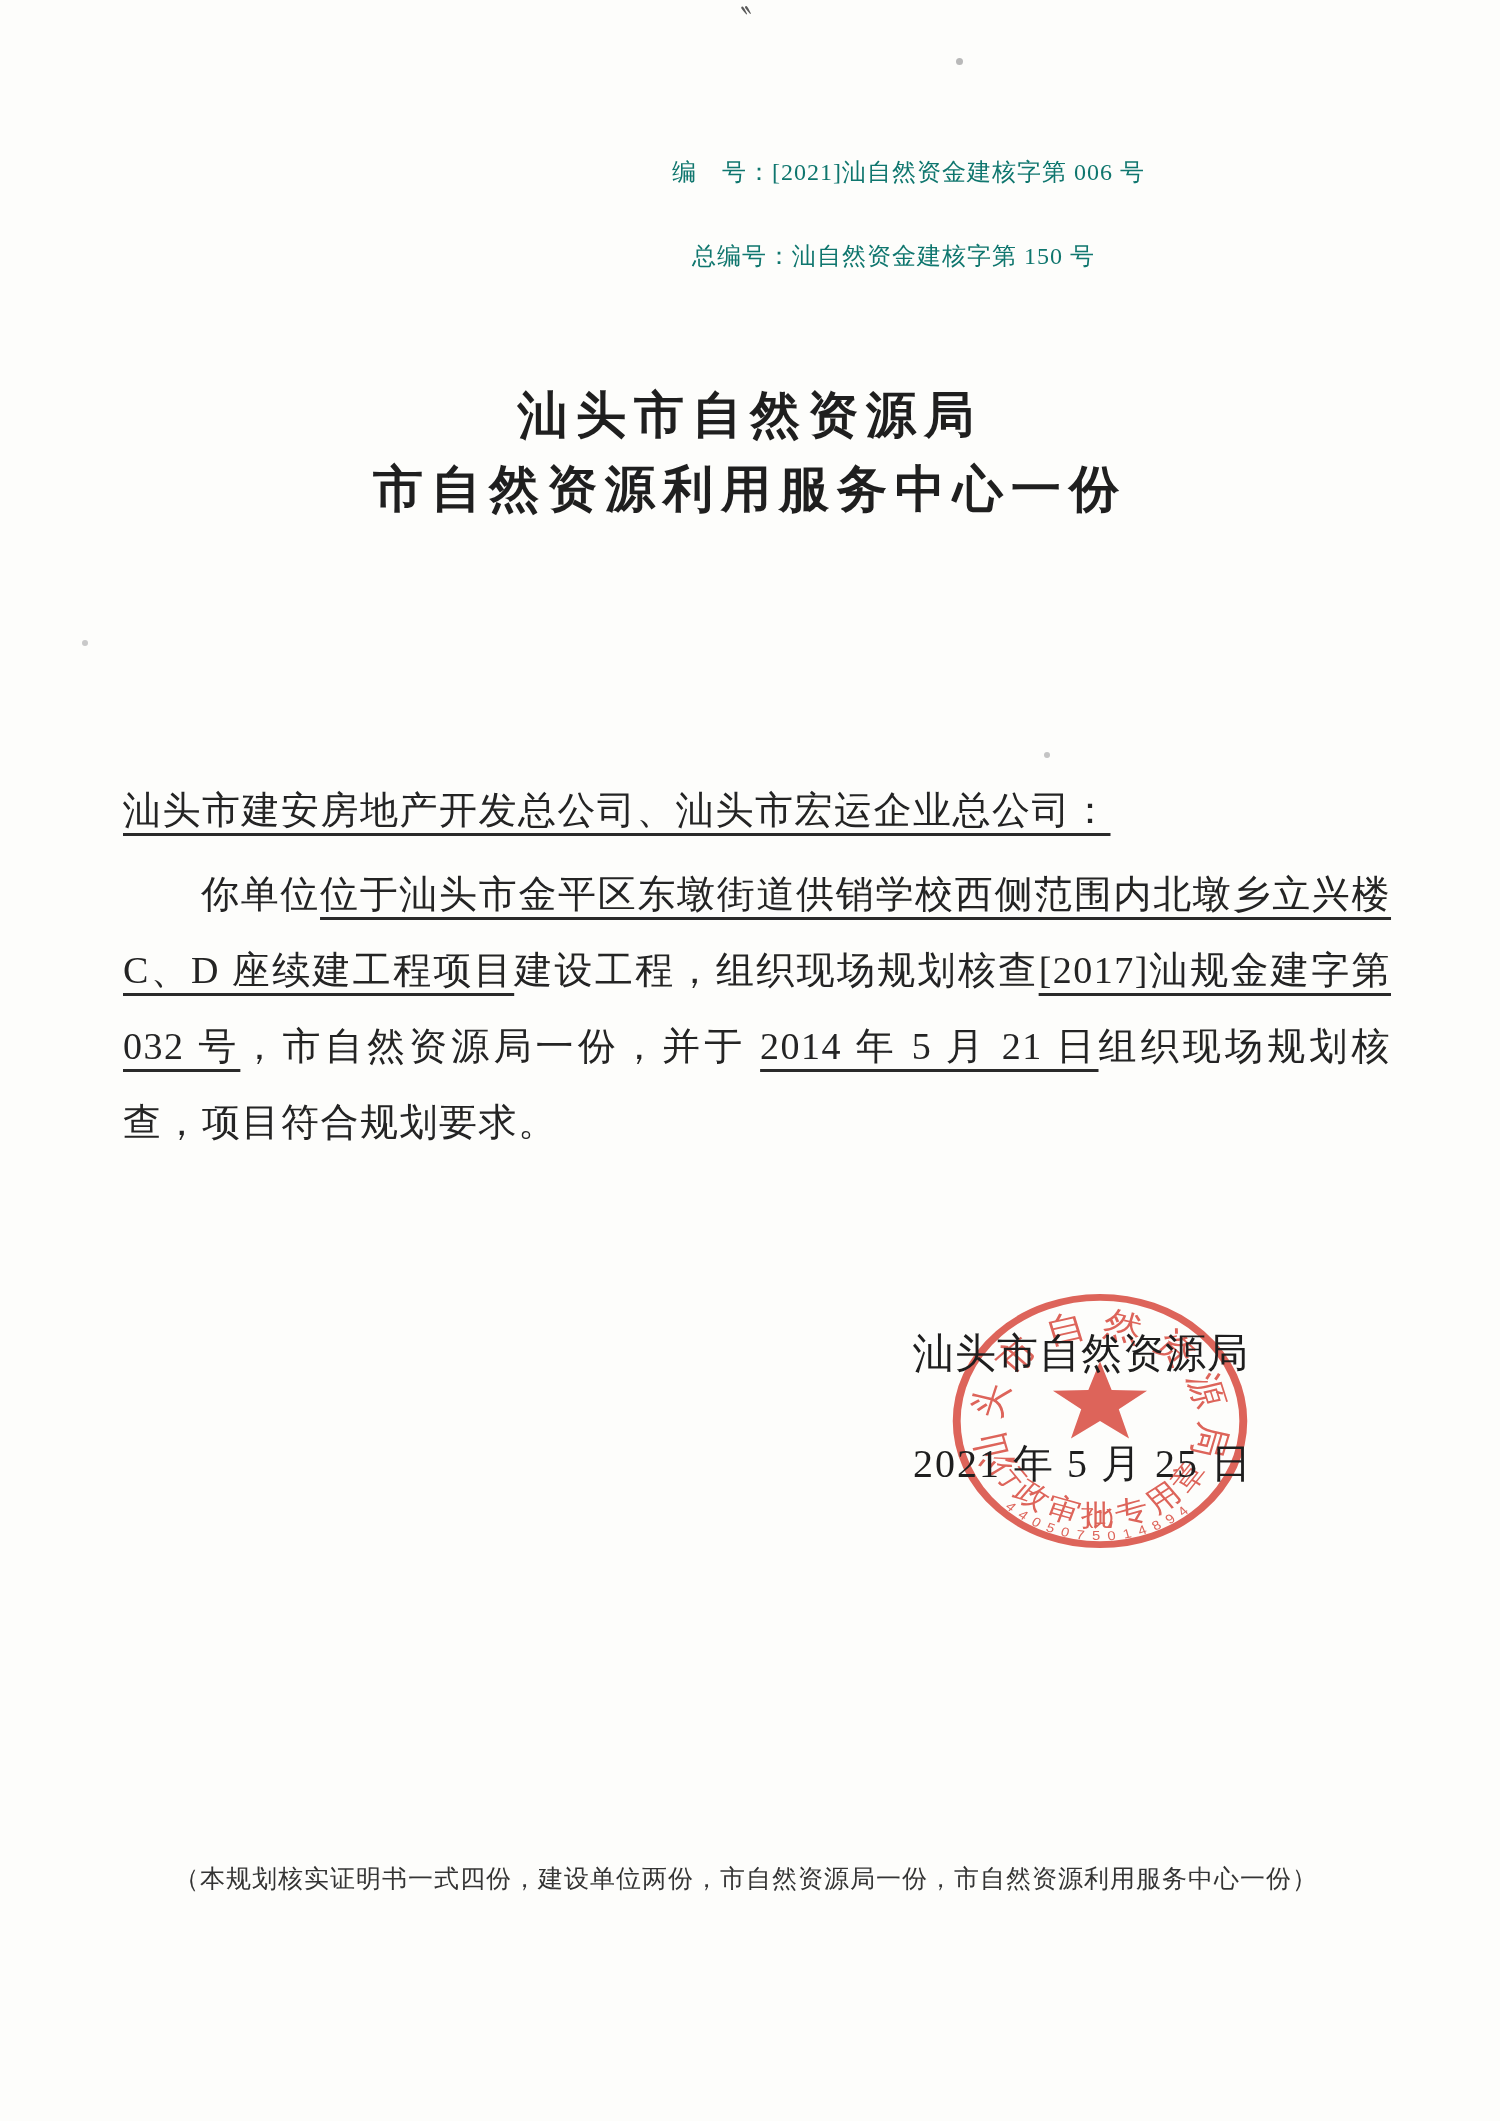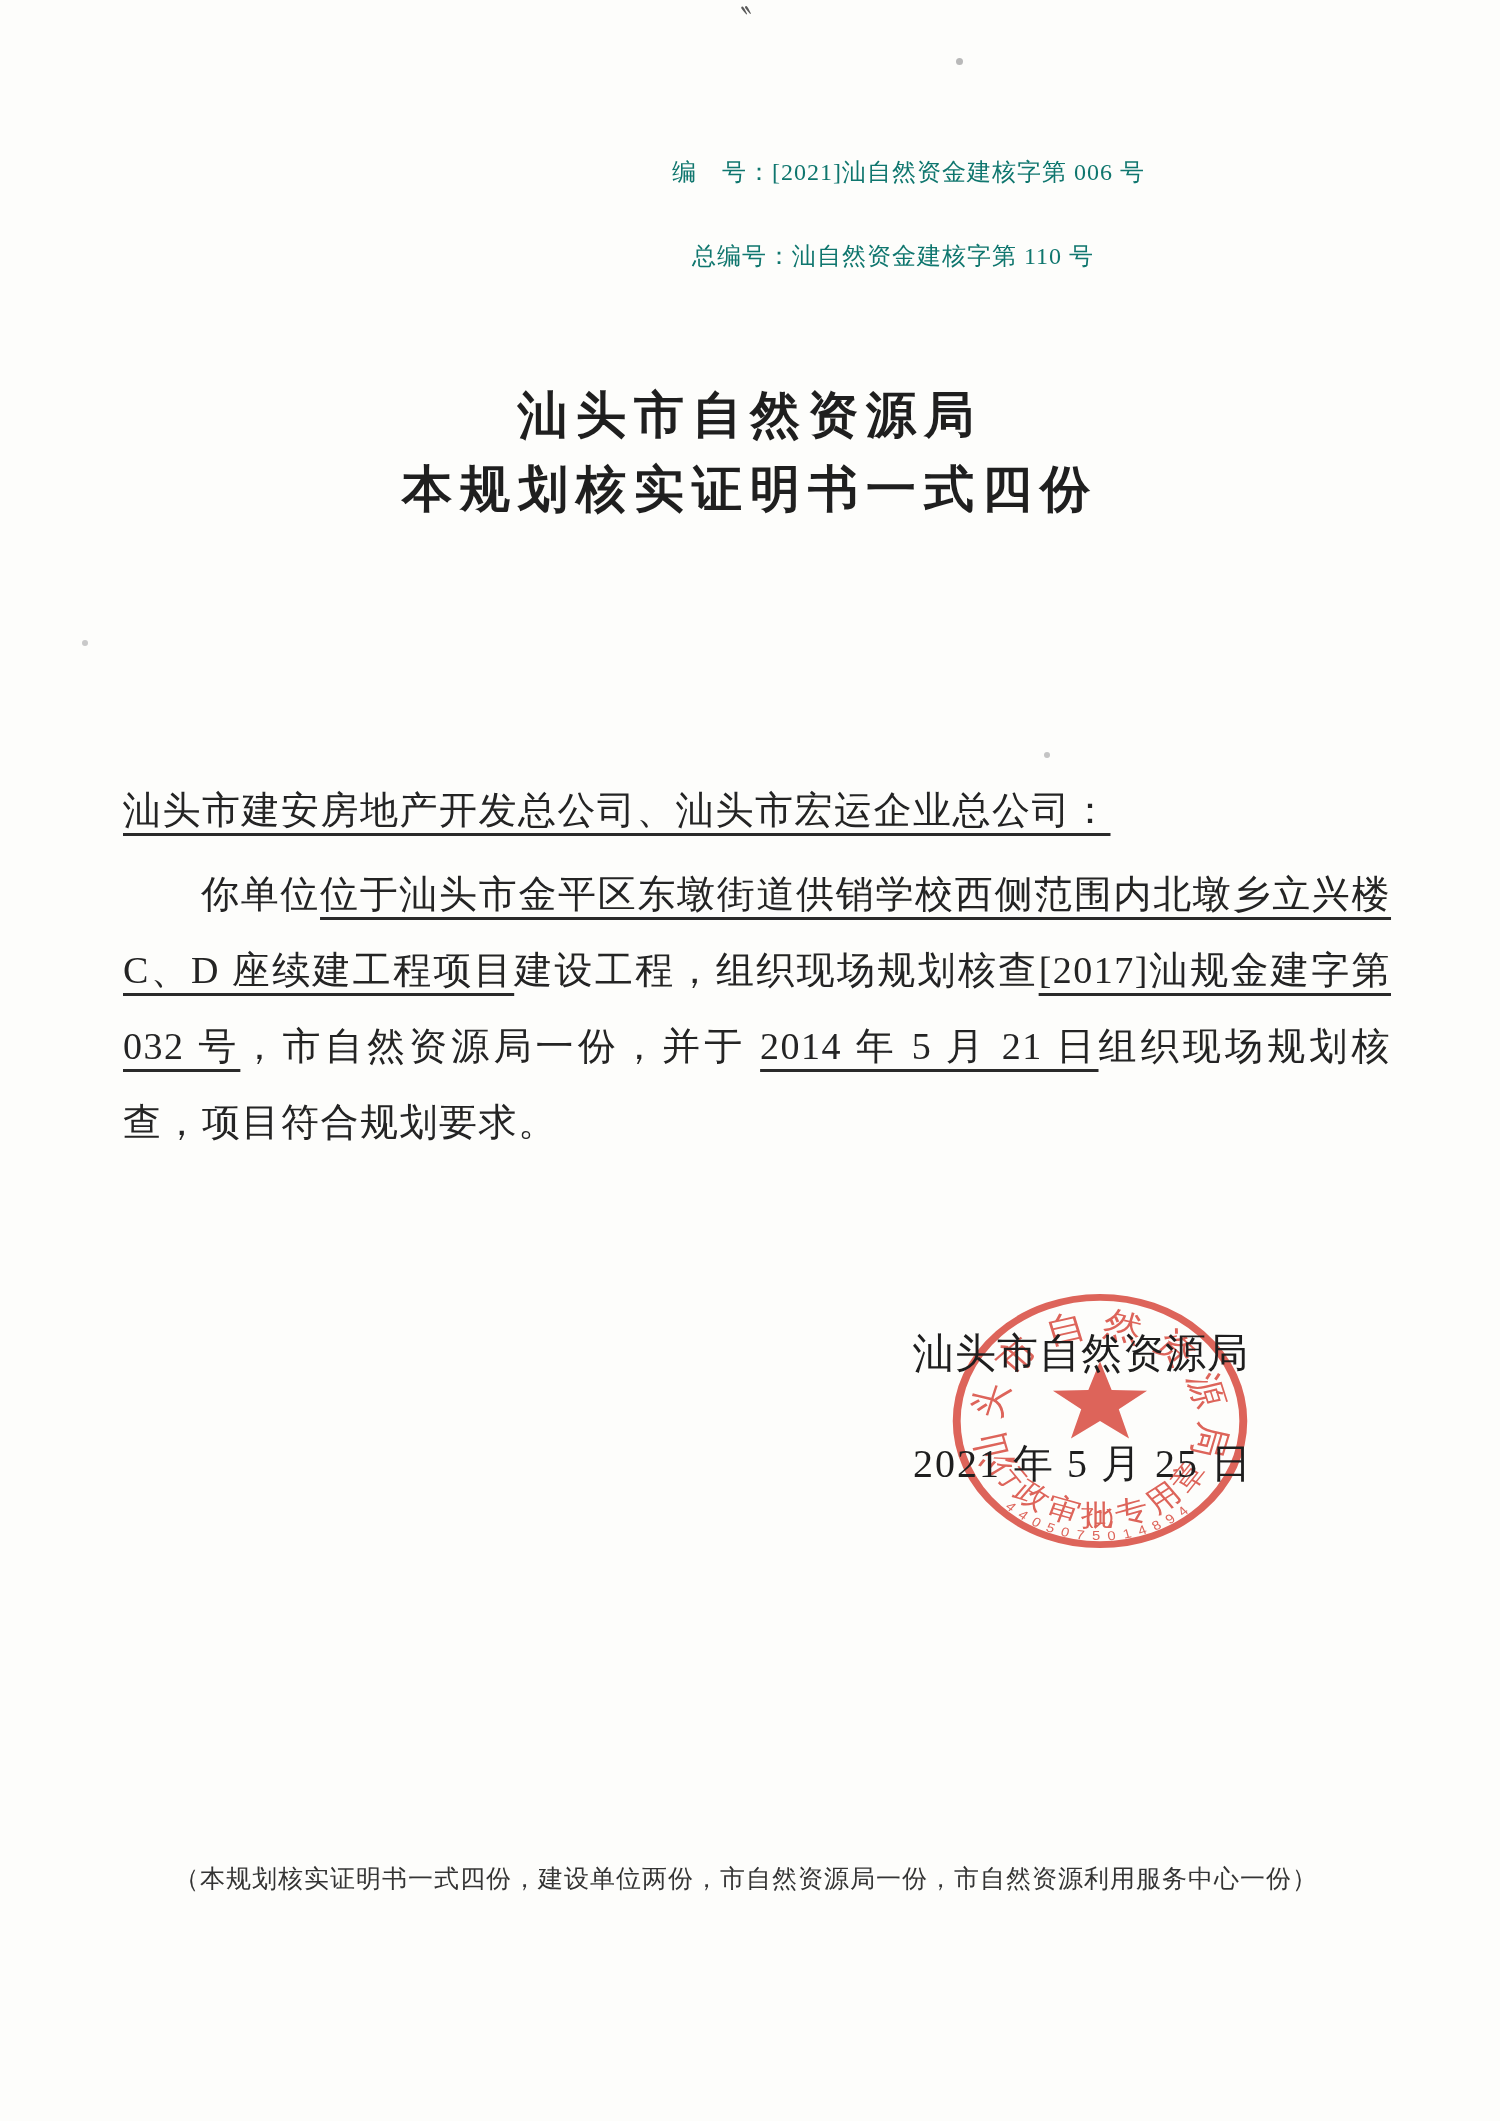--- a/index.html
+++ b/index.html
@@ -67,24 +67,24 @@
 <body>
 
 <div class="page">
 
   <span class="artifact a1">〝</span>
   <span class="artifact a2"></span>
   <span class="artifact a3"></span>
   <span class="artifact a4"></span>
 
   <div class="hdr hdr1">编　号：[2021]汕自然资金建核字第 006 号</div>
-  <div class="hdr hdr2">总编号：汕自然资金建核字第 110 号</div>
+  <div class="hdr hdr2">总编号：汕自然资金建核字第 150 号</div>
 
   <div class="title t1">汕头市自然资源局</div>
-  <div class="title t2">本规划核实证明书一式四份</div>
+  <div class="title t2">市自然资源利用服务中心一份</div>
 
   <div class="body-text">
     <p class="salutation"><span class="u">汕头市建安房地产开发总公司、汕头市宏运企业总公司：</span></p>
     <p class="para"><span>你单位</span><span class="u">位于汕头市金平区东墩街道供销学校西侧范围内北墩乡立兴楼 C、D 座续建工程项目</span><span>建设工程，组织现场规划核查</span><span class="u">[2017]汕规金建字第 032 号</span><span>，市自然资源局一份，并于 </span><span class="u">2014 年 5 月 21 日</span><span>组织现场规划核查，项目符合规划要求。</span></p>
   </div>
 
   <svg class="stamp" viewBox="0 0 340 340" preserveAspectRatio="none" aria-hidden="true">
     <defs>
       <path id="arcTop" d="M 76,204.2 A 100,100 0 1 1 264,204.2" fill="none"></path>
       <path id="arcBanner" d="M 55.4,211.7 A 122,122 0 0 0 284.6,211.7" fill="none"></path>

